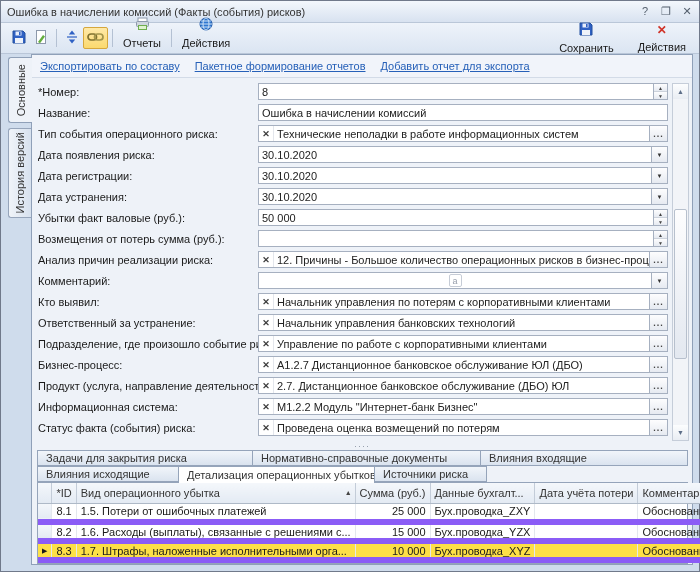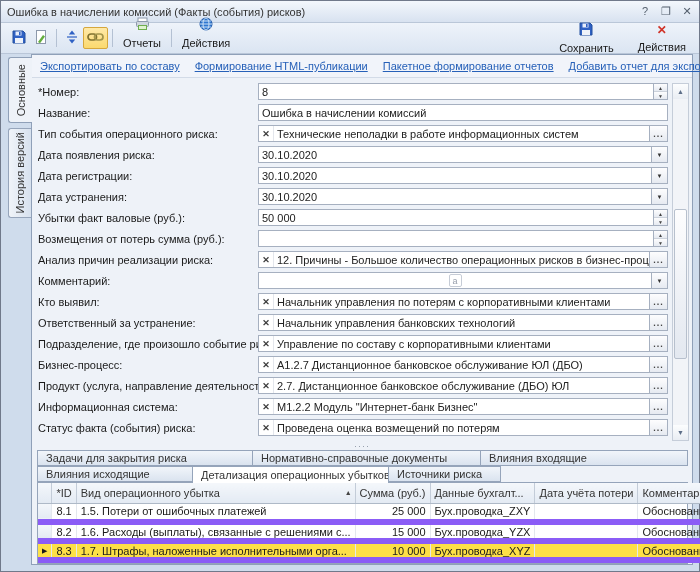--- a/index.html
+++ b/index.html
@@ -91,21 +91,21 @@
   
   .bottom { padding:0 4px 0 5px; }
   .tabs-row { display:flex; }
   .btab { height:16px; display:flex; align-items:center; padding:0 8px; border:1px solid #95a4ba;
           background:linear-gradient(#f1f5fa,#dae3ef); color:#333; white-space:nowrap;
           overflow:hidden; cursor:pointer; }
   .tabs-row .btab + .btab { border-left:none; }
   .btab.active { background:#fff; height:17px; margin-bottom:-1px; z-index:3; position:relative;
                  border-bottom:none; }
   .t-w1 { width:216px; } .t-w2 { width:228px; } .t-flex { flex:1; }
-  .t-w3 { width:156px; } .t-w4 { width:196px; } .t-w5 { width:112px; }
+  .t-w3 { width:142px; } .t-w4 { width:196px; } .t-w5 { width:112px; }
 
   
   .grid-wrap { display:flex; border:1px solid #95a4ba; background:#fff; }
   table.grid { flex:1; border-collapse:collapse; table-layout:fixed; min-width:0; }
   table.grid th { height:20px; font-weight:normal; text-align:left; padding:0 4px;
                   background:linear-gradient(#f4f7fb,#e3eaf3); color:#333;
                   border-right:1px solid #c3ccd8; border-bottom:1px solid #aeb9c7;
                   white-space:nowrap; overflow:hidden; position:relative; }
   table.grid td { height:19px; padding:0 4px; border-right:1px solid #e3e7ed;
                   border-bottom:6px solid #8b5cf6; white-space:nowrap; overflow:hidden; color:#1a1a1a; }
@@ -203,21 +203,20 @@
       </div>
       <div class="side-tab inactive">
         <span>История версий</span>
       </div>
     </div>
 
     <div class="content">
 
       <div class="links-row">
         <a>Экспортировать по составу</a>
-        <a>Формирование HTML-публикации</a>
         <a>Пакетное формирование отчетов</a>
         <a>Добавить отчет для экспорта</a>
       </div>
 
       <div class="form-wrap">
         <div class="form-fields">
 
           <div class="frow">
             <div class="flabel">*Номер:</div>
             <div class="fctl">
@@ -325,21 +324,21 @@
               <span class="clear-btn">✕</span>
               <span class="fval">Начальник управления банковских технологий</span>
               <span class="btn-ellipsis">...</span>
             </div>
           </div>
 
           <div class="frow">
             <div class="flabel">Подразделение, где произошло событие риска:</div>
             <div class="fctl">
               <span class="clear-btn">✕</span>
-              <span class="fval">Управление по составу с корпоративными клиентами</span>
+              <span class="fval">Управление по работе с корпоративными клиентами</span>
               <span class="btn-ellipsis">...</span>
             </div>
           </div>
 
           <div class="frow">
             <div class="flabel">Бизнес-процесс:</div>
             <div class="fctl">
               <span class="clear-btn">✕</span>
               <span class="fval">А1.2.7 Дистанционное банковское обслуживание ЮЛ (ДБО)</span>
               <span class="btn-ellipsis">...</span>

